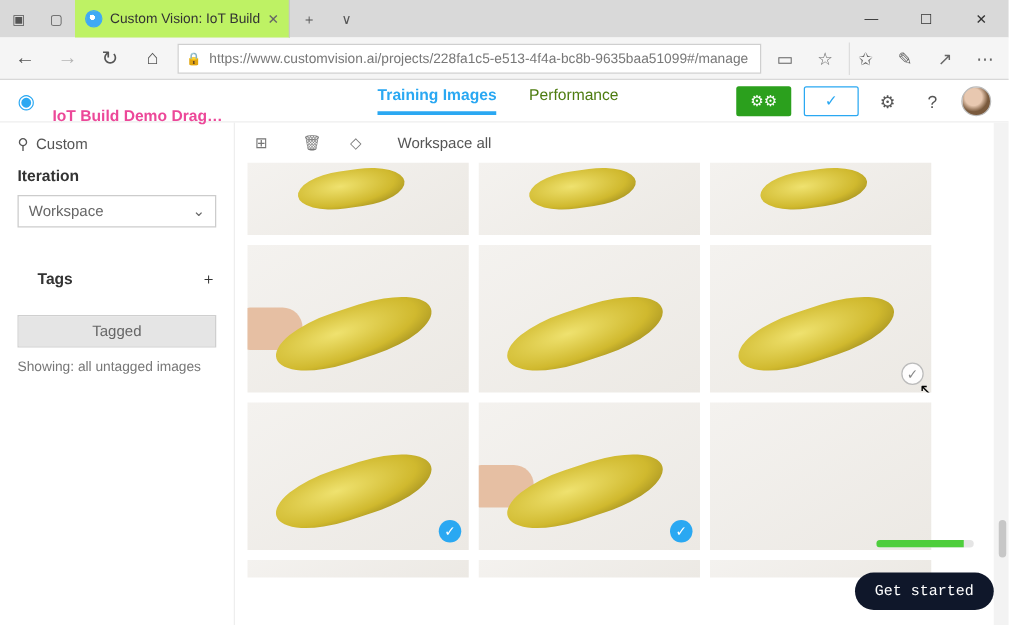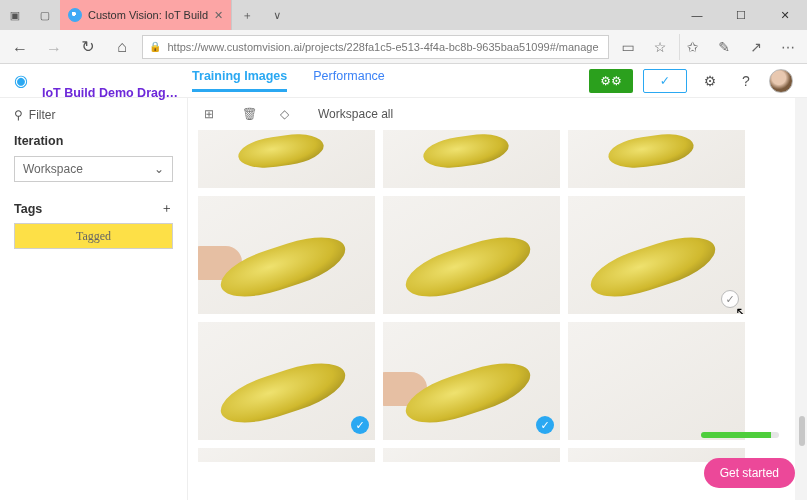--- a/index.html
+++ b/index.html
@@ -2,58 +2,58 @@
 <html><head>
 <meta charset="utf-8">
 <style>
 * { box-sizing: border-box; margin: 0; padding: 0; font-family: "Segoe UI", Arial, sans-serif; }
 body { width: 807px; height: 500px; overflow: hidden; background: #fff; position: relative; }
 
 
 .titlebar { height: 30px; background: #d9d9d9; display: flex; align-items: stretch; font-size: 11px; color: #333; }
 .tb-left { display: flex; align-items: center; }
 .tb-icon { width: 30px; height: 30px; display: flex; align-items: center; justify-content: center; color: #555; }
-.tab { background: #fca5a5; height: 30px; display: flex; align-items: center; padding: 0 8px; gap: 6px; border-right: 1px solid #c8c8c8; }
+.tab { background: #bef264; height: 30px; display: flex; align-items: center; padding: 0 8px; gap: 6px; border-right: 1px solid #c8c8c8; }
 .tab .fav { width: 14px; height: 14px; border-radius: 50%; background: radial-gradient(circle at 40% 40%, #fff 20%, #3fa9f5 22%); border: 1px solid #3fa9f5; }
 .tab .close { color: #666; }
 .tb-right { margin-left: auto; display: flex; }
 .winbtn { width: 44px; display: flex; align-items: center; justify-content: center; color: #333; }
 
 
 .addrbar { height: 34px; background: #f5f5f5; border-bottom: 1px solid #d8d8d8; display: flex; align-items: center; padding: 0 6px; gap: 6px; color: #555; }
 .navbtn { width: 28px; height: 28px; display: flex; align-items: center; justify-content: center; }
 .urlbox { flex: 1; height: 24px; border: 1px solid #cfcfcf; background: #fff; display: flex; align-items: center; padding: 0 6px; font-size: 11px; color: #777; gap: 6px; }
 .urlbox .lock { color: #888; font-size: 10px; }
 .addr-right { display: flex; gap: 6px; align-items: center; }
 .iconbtn { width: 26px; height: 26px; display: flex; align-items: center; justify-content: center; color: #666; font-size: 14px; }
 
 
 .appheader { height: 34px; display: flex; align-items: center; padding: 0 14px; gap: 14px; border-bottom: 1px solid #eee; font-size: 12.5px; }
 .eye { color: #2aa8f2; font-size: 16px; }
-.projname { color: #6d28d9; font-weight: 600; max-width: 160px; white-space: nowrap; overflow: hidden; text-overflow: ellipsis; margin-top: 24px; }
-.tabsnav { display: flex; gap: 26px; }
-.tabsnav .t { color: #3b82f6; padding-bottom: 6px; cursor: pointer; }
+.projname { color: #ec4899; font-weight: 600; max-width: 160px; white-space: nowrap; overflow: hidden; text-overflow: ellipsis; margin-top: 24px; }
+.tabsnav { display: flex; gap: 26px; margin-left: 110px; }
+.tabsnav .t { color: #4d7c0f; padding-bottom: 6px; cursor: pointer; }
 .tabsnav .t.active { color: #2aa8f2; border-bottom: 3px solid #2aa8f2; font-weight: 600; }
 .header-right { margin-left: auto; display: flex; gap: 10px; align-items: center; }
 .greenbtn { width: 44px; height: 24px; background: #2ba01d; display: flex; align-items: center; justify-content: center; color: #fff; font-size: 12px; border-radius: 2px; }
 .bluebtn { width: 44px; height: 24px; border: 1px solid #2aa8f2; display: flex; align-items: center; justify-content: center; color: #2aa8f2; border-radius: 2px; }
 .gear { color: #555; }
 .help { color: #555; font-size: 14px; }
 .avatar { width: 24px; height: 24px; border-radius: 50%; background: radial-gradient(circle at 40% 35%, #e8c8b0 35%, #7a5a3d 60%); border: 1px solid #bbb; }
 
 
 .main { display: flex; height: calc(500px - 30px - 34px - 34px); }
 .sidebar { width: 188px; border-right: 1px solid #eee; padding: 10px 14px; font-size: 12.5px; color: #333; }
 .filterrow { display: flex; align-items: center; gap: 6px; color: #555; margin-bottom: 12px; font-size: 12px; }
 .sectionhead { font-weight: 600; margin-bottom: 8px; }
 .dropdown { height: 26px; border: 1px solid #ccc; display: flex; align-items: center; justify-content: space-between; padding: 0 8px; color: #666; font-size: 12px; margin-bottom: 18px; }
 .tagshead { display: flex; justify-content: space-between; align-items: center; margin-bottom: 6px; }
 .tagtoggle { display: flex; height: 26px; border: 1px solid #cfcfcf; font-size: 12px; }
 .tagtoggle > div { flex: 1; display: flex; align-items: center; justify-content: center; }
-.tagtoggle .off { color: #666; background: #fde047; font-family: Liberation Serif, serif; }
+.tagtoggle .off { color: #666; background: #e5e5e5; }
 .tagtoggle .on { background: #2aa8f2; color: #fff; position: relative; }
 .tagtoggle .dot { position: absolute; left: 6px; width: 4px; height: 4px; background: red; border-radius: 50%; }
 .showing { font-size: 11px; color: #777; margin-top: 10px; }
 
 
 .content { flex: 1; display: flex; flex-direction: column; position: relative; }
 .toolbar { height: 32px; display: flex; align-items: center; gap: 22px; padding: 0 16px; font-size: 12px; color: #555; }
 .toolbar .ic { width: 16px; color: #777; }
 .grid { flex: 1; overflow: hidden; padding: 0 10px; display: flex; flex-direction: column; gap: 8px; }
 .row { display: flex; gap: 8px; }
@@ -66,21 +66,21 @@
 .banana.bs { width: 86px; height: 30px; top: 6px; left: 40px; transform: rotate(-8deg); }
 .hand { position: absolute; width: 50px; height: 34px; background: #e6bfa3; border-radius: 8px 16px 16px 8px; left: -6px; top: 50px; }
 .check { position: absolute; right: 6px; bottom: 6px; width: 18px; height: 18px; border-radius: 50%; background: #2aa8f2; color: #fff; font-size: 11px; display: flex; align-items: center; justify-content: center; }
 .hovercheck { position: absolute; right: 6px; bottom: 6px; width: 18px; height: 18px; border-radius: 50%; background: rgba(255,255,255,0.9); border: 1px solid #bbb; color: #888; font-size: 11px; display: flex; align-items: center; justify-content: center; }
 .cursor { position: absolute; right: -2px; bottom: -6px; font-size: 14px; color: #000; }
 
 
 .vscroll { position: absolute; right: 0; top: 0; width: 12px; height: 100%; background: #f3f3f3; }
 .progressline { position: absolute; right: 28px; bottom: 62px; width: 78px; height: 6px; background: #e5e5e5; border-radius: 3px; overflow: hidden; }
 .progressline .fill { width: 90%; height: 100%; background: #4ece3c; }
-.getstarted { position: absolute; right: 12px; bottom: 12px; background: #ec4899; color: #fff; font-size: 12px; padding: 8px 16px; border-radius: 16px; }
+.getstarted { position: absolute; right: 12px; bottom: 12px; background: #0f172a; color: #fff; font-size: 12px; padding: 8px 16px; border-radius: 16px; font-family: Liberation Mono, monospace; }
 .hscroll { position: absolute; right: 2px; bottom: 54px; width: 6px; height: 30px; background: rgba(0,0,0,0.18); border-radius: 3px; }
 </style>
 </head>
 <body>
 
 <div class="titlebar">
   <div class="tb-left">
     <div class="tb-icon">▣</div>
     <div class="tb-icon">▢</div>
     <div class="tab">
@@ -130,34 +130,35 @@
     <div class="iconbtn gear">⚙</div>
     <div class="iconbtn help">?</div>
     <div class="avatar"></div>
   </div>
 </div>
 
 <div class="main">
   <div class="sidebar">
     <div class="filterrow">
       <span>⚲</span>
-      <span>Filter</span>
+      <span>Custom</span>
     </div>
     <div class="sectionhead">Iteration</div>
     <div class="dropdown">
       <span>Workspace</span>
       <span>⌄</span>
     </div>
     <div class="tagshead">
-      <span class="sectionhead" style="margin:0">Tags</span>
+      <span class="sectionhead" style="margin:16px">Tags</span>
       <span>＋</span>
     </div>
     <div class="tagtoggle">
       <div class="off">Tagged</div>
     </div>
+    <div class="showing">Showing: all untagged images</div>
   </div>
 
   <div class="content">
     <div class="toolbar">
       <span class="ic">⊞</span>
       <span class="ic">🗑</span>
       <span class="ic">◇</span>
       <span>Workspace all</span>
     </div>
 

